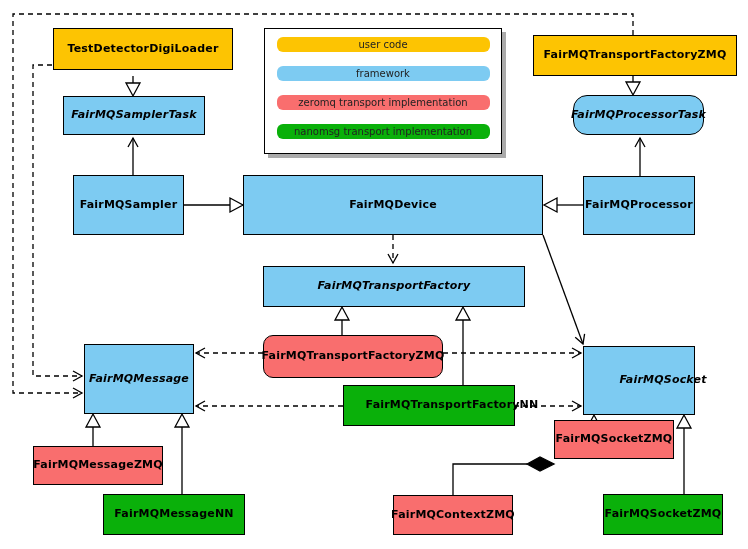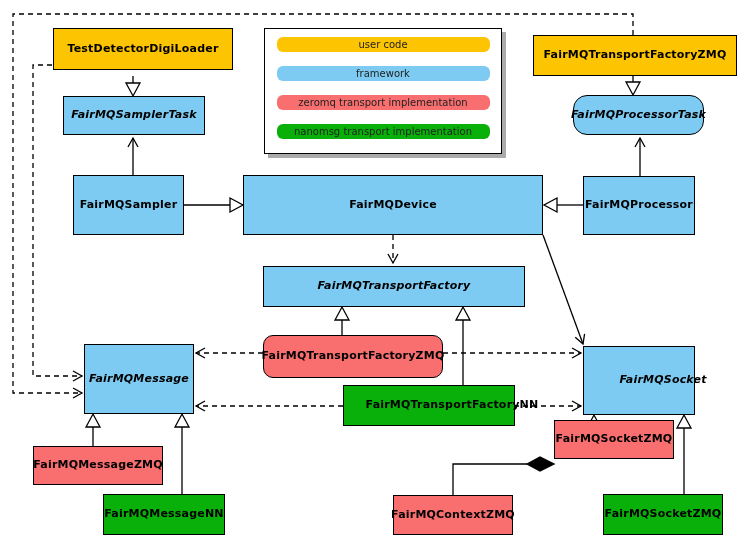--- a/index.html
+++ b/index.html
@@ -184,21 +184,21 @@
   <div class="node" style="left: 263px; top: 335px; width: 180px; height: 43px; background-color: rgb(249, 110, 110); border-radius: 10px;">FairMQTransportFactoryZMQ</div>
 
   <div class="node" style="left: 343px; top: 385px; width: 172px; height: 41px; background-color: rgb(10, 176, 10); padding-left: 46px;">FairMQTransportFactoryNN</div>
 
   <div class="node abstract" style="left: 84px; top: 344px; width: 110px; height: 70px; background-color: rgb(125, 203, 242);">FairMQMessage</div>
 
   <div class="node abstract" style="left: 583px; top: 346px; width: 112px; height: 69px; background-color: rgb(125, 203, 242); padding-left: 48px;">FairMQSocket</div>
 
   <div class="node" style="left: 33px; top: 446px; width: 130px; height: 39px; background-color: rgb(249, 110, 110);">FairMQMessageZMQ</div>
 
-  <div class="node" style="left: 103px; top: 494px; width: 122px; height: 41px; background-color: rgb(10, 176, 10);">FairMQMessageNN</div>
+  <div class="node" style="left: 103px; top: 494px; width: 142px; height: 41px; background-color: rgb(10, 176, 10);">FairMQMessageNN</div>
 
   <div class="node" style="left: 393px; top: 495px; width: 120px; height: 40px; background-color: rgb(249, 110, 110);">FairMQContextZMQ</div>
 
   <div class="node" style="left: 554px; top: 420px; width: 120px; height: 39px; background-color: rgb(249, 110, 110);">FairMQSocketZMQ</div>
 
   <div class="node" style="left: 603px; top: 494px; width: 120px; height: 41px; background-color: rgb(10, 176, 10);">FairMQSocketZMQ</div>
 
   <div class="legend-frame">
     <div class="legend-row" style="background-color: rgb(253, 196, 2);">user code</div>
     <div class="legend-row" style="background-color: rgb(125, 203, 242);">framework</div>

